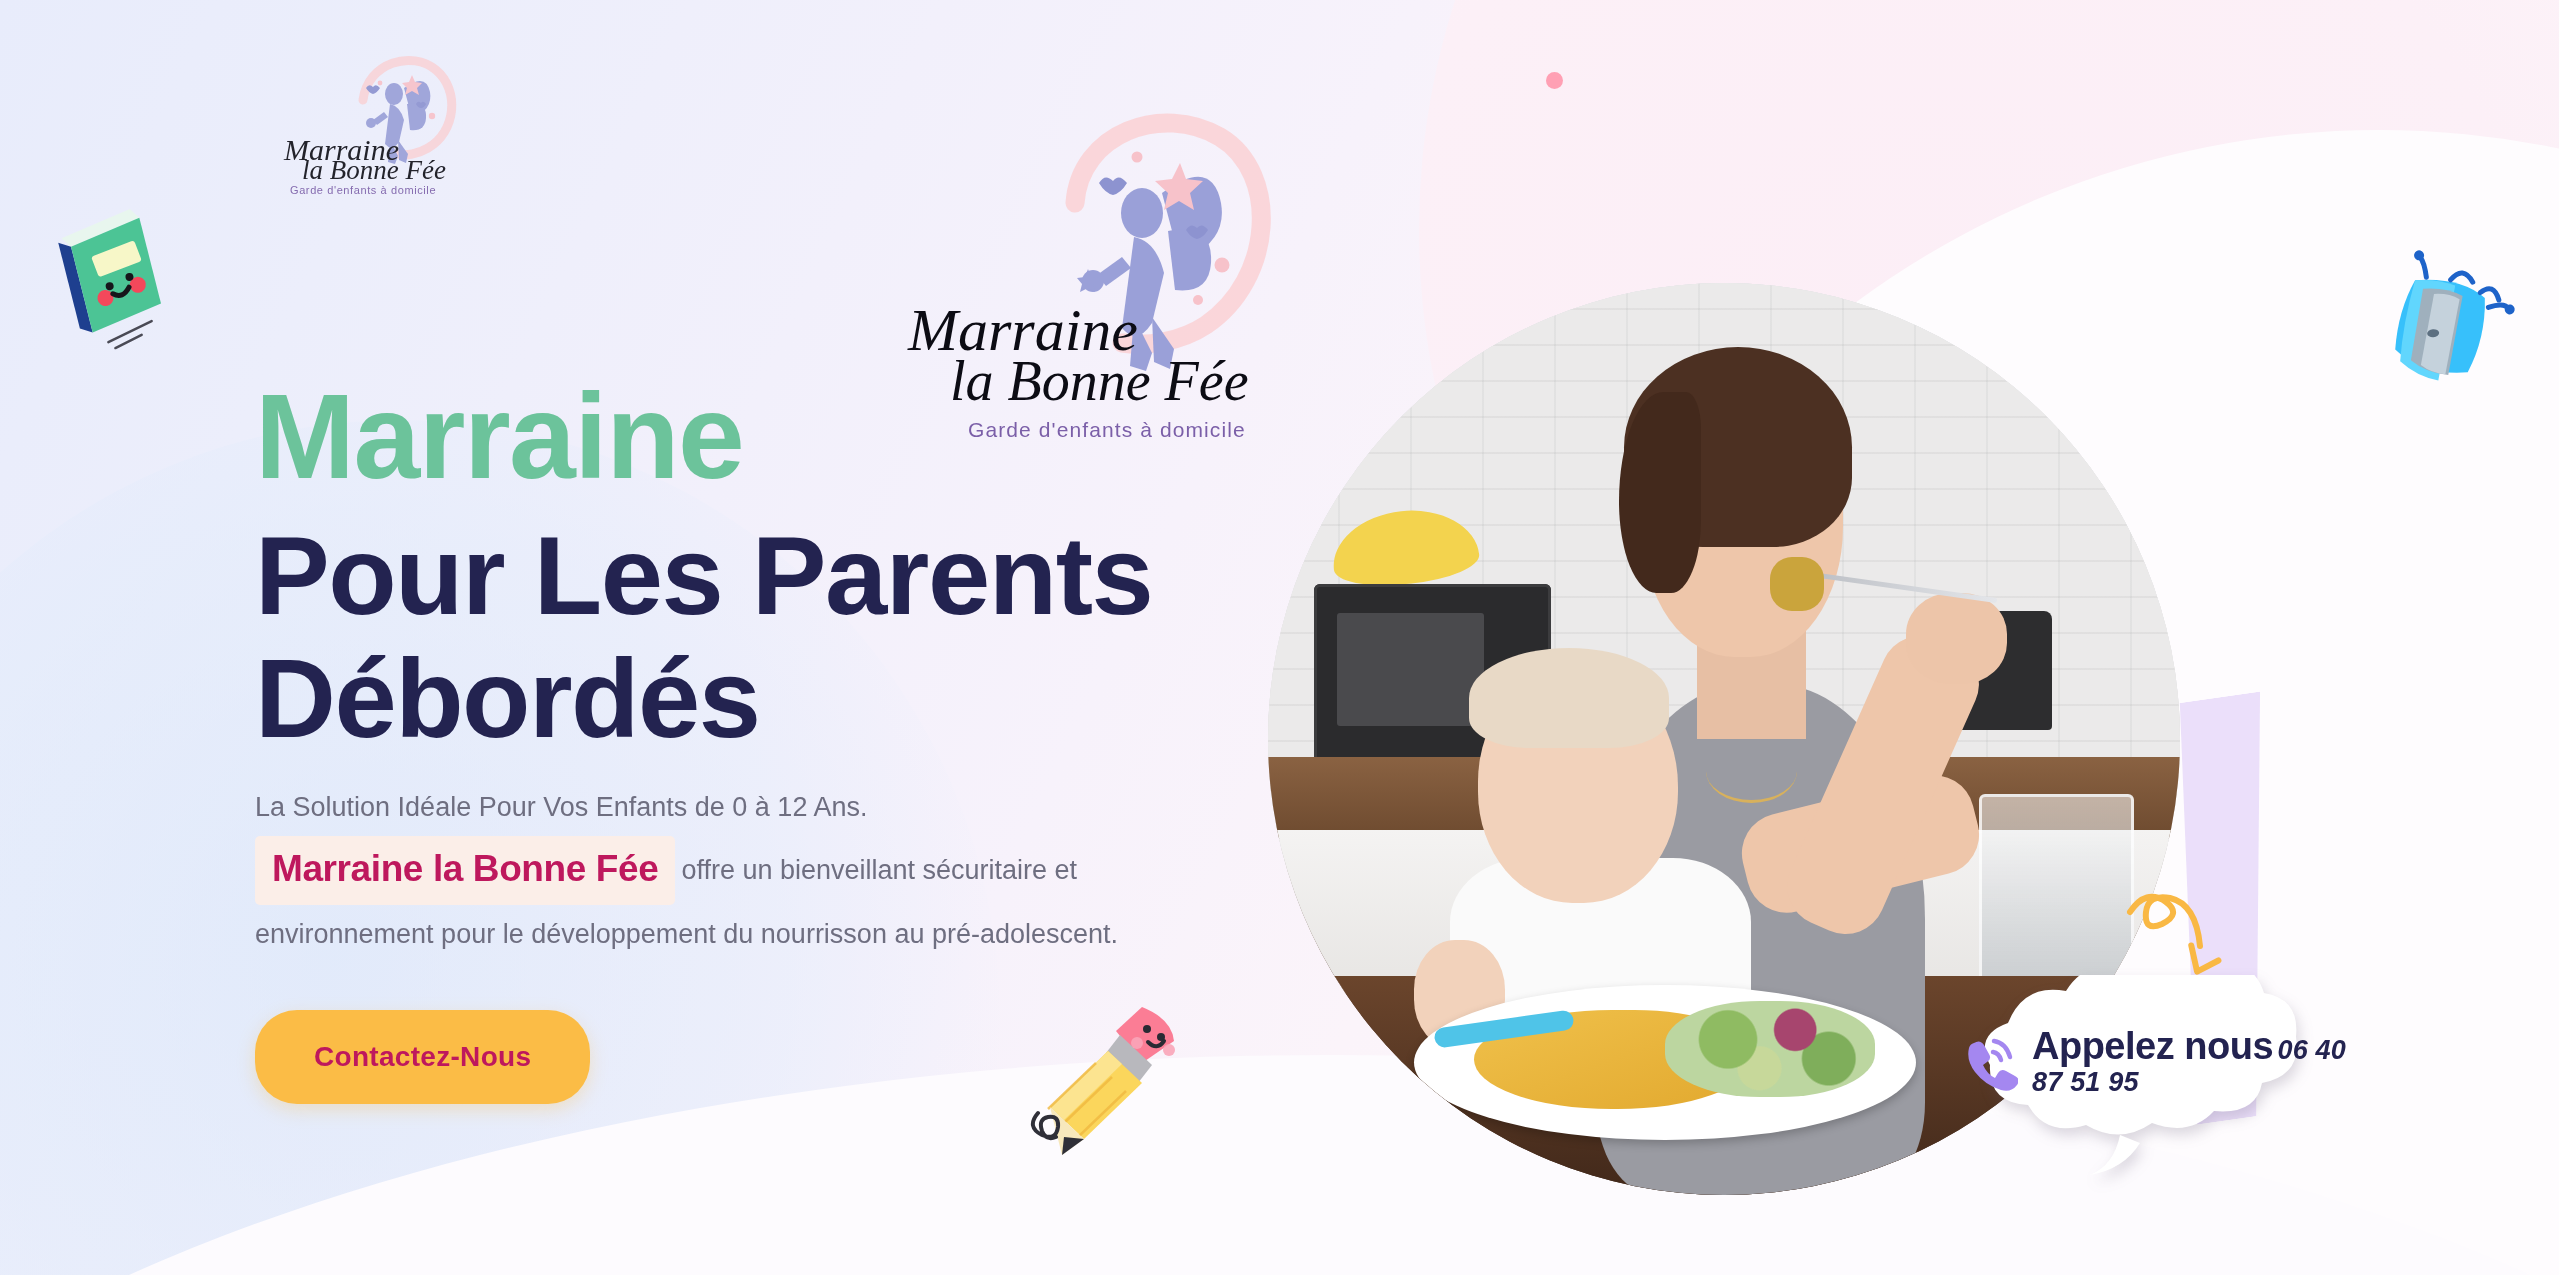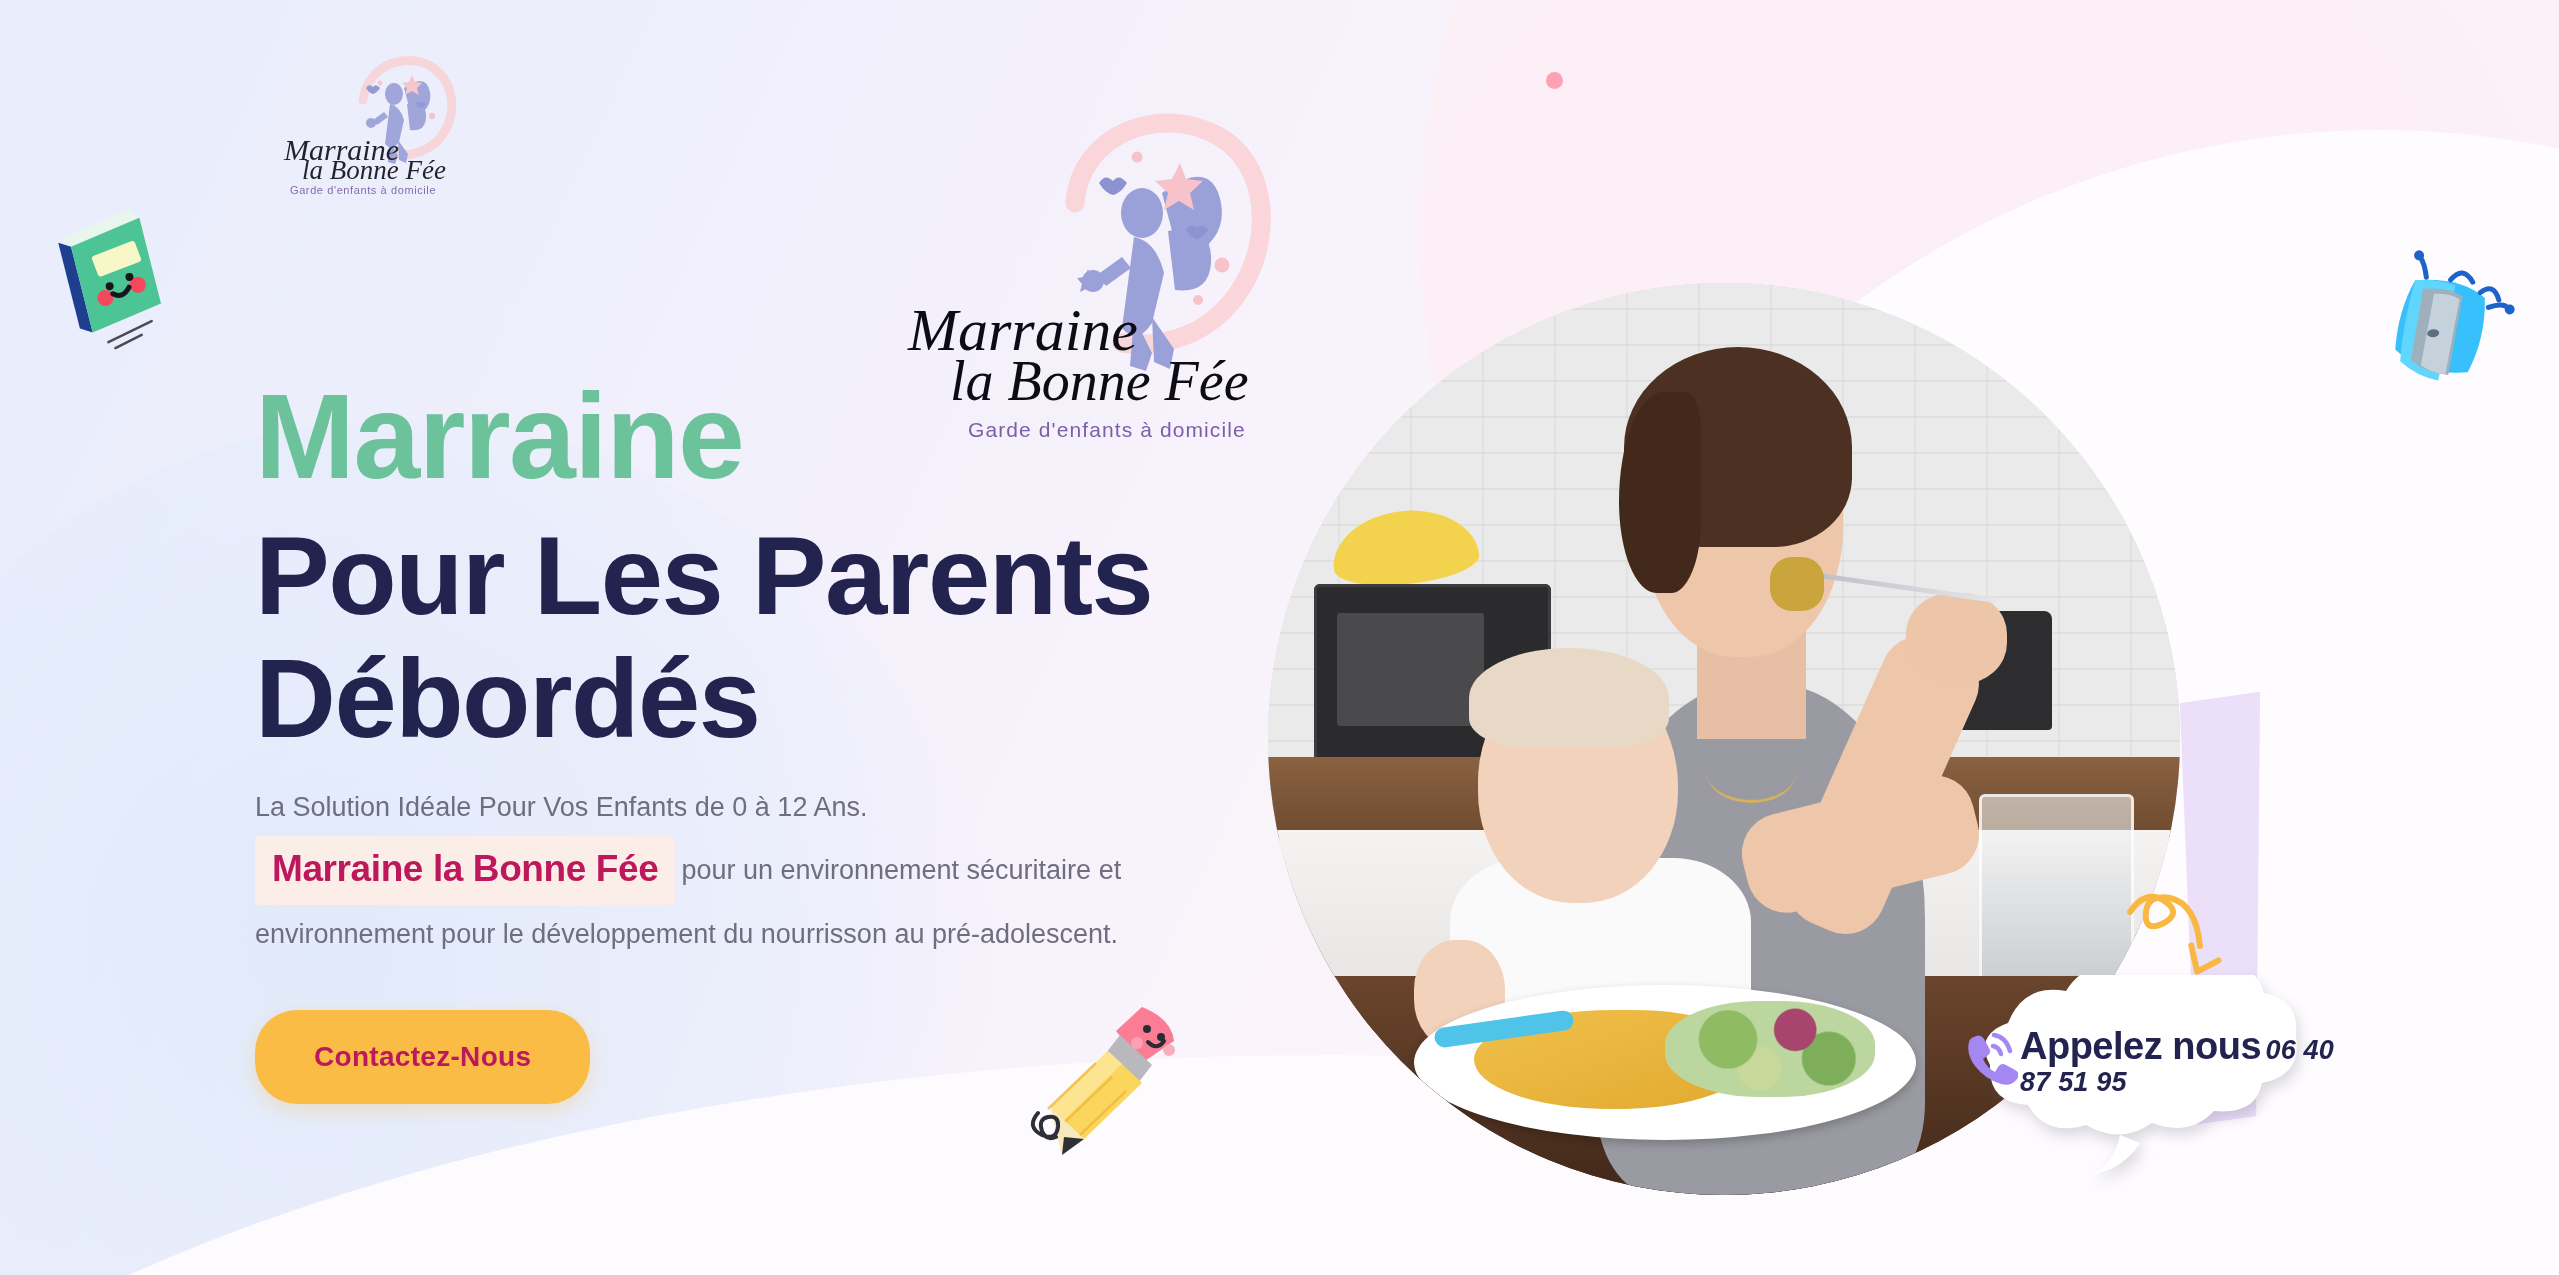--- a/index.html
+++ b/index.html
@@ -336,21 +336,21 @@
     cursor:pointer;
   }
   .call-cloud .cloudbg{
     position:absolute; inset:0;
     filter:drop-shadow(3px 7px 7px rgba(90,80,110,.22));
   }
   .call-cloud .cloudbg svg{ width:100%; height:100%; display:block; }
   .call-cloud .content{
     position:absolute;
     left:22px; top:52px;
-    display:flex; align-items:flex-start; gap:2px;
+    display:flex; align-items:center; gap:14px;
   }
   .phone-icon{ width:58px; height:58px; flex:0 0 auto; }
   .phone-icon svg{ width:100%; height:100%; display:block; }
   .call-text .call-title{
     font-size:38px; font-weight:900; color:#232350;
     letter-spacing:-.5px; line-height:1.05;
   }
   .call-text .call-number{
     font-size:27px; font-weight:800; font-style:italic;
     color:#232350; letter-spacing:.2px; margin-top:3px;
@@ -429,21 +429,21 @@
 
   <div class="hero-copy">
     <h1 class="headline">
       <span class="hl-1">Marraine</span>
       <span class="hl-2">Pour Les Parents</span>
       <span class="hl-3">Débordés</span>
     </h1>
 
     <p class="hero-sub">
       <span class="line1">La Solution Idéale Pour Vos Enfants de 0 à 12 Ans.</span>
-      <span class="brand-chip">Marraine la Bonne Fée</span><span class="sub-tail">pour un environnement sécuritaire et</span>
+      <span class="brand-chip">Marraine la Bonne Fée</span><span class="sub-tail">offre un bienveillant sécuritaire et</span>
       <span class="line1" style="margin-top:8px">environnement pour le développement du nourrisson au pré-adolescent.</span>
     </p>
 
     <button class="cta-button">Contactez-Nous</button>
   </div>
 
   <div class="photo-circle">
     <div class="kitchen">
       <div class="wall-tile"></div>
       <div class="bananas"></div>

